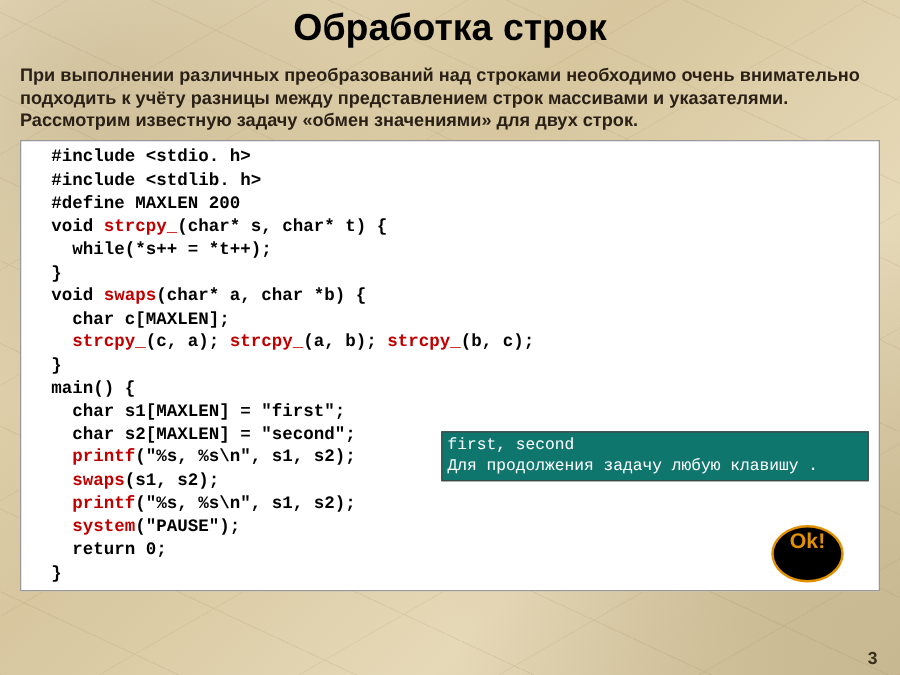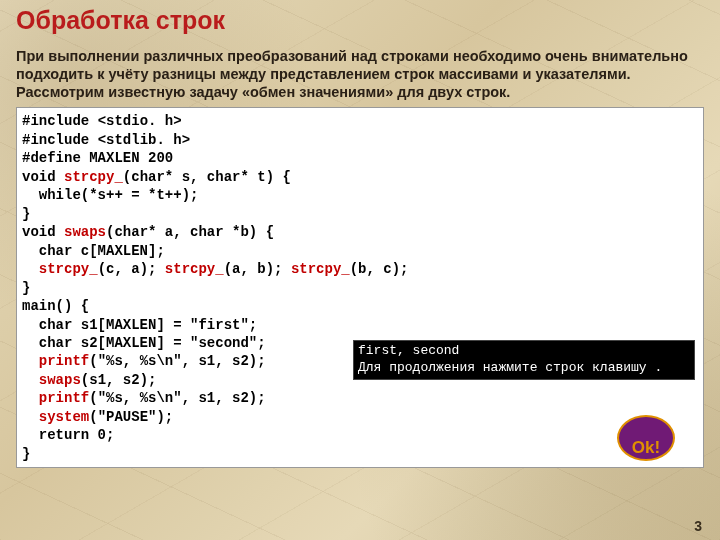--- a/index.html
+++ b/index.html
@@ -6,28 +6,28 @@
 body{width:720px;height:540px;background:#e8d9b5;position:relative;font-family:"Segoe UI",Arial,sans-serif;box-sizing:border-box;overflow:hidden}
 .bg-texture{position:absolute;inset:0;background:
  radial-gradient(circle at 10% 15%,rgba(140,110,60,.2) 0,rgba(140,110,60,0) 30%),
  radial-gradient(circle at 85% 80%,rgba(140,110,60,.18) 0,rgba(140,110,60,0) 35%),
  linear-gradient(135deg,#e9dcb8 0%,#d9c69a 40%,#e7d9b3 70%,#cfbe93 100%);
  filter:saturate(.9)}
 .faint-lines{position:absolute;inset:0;opacity:.12;background:
  repeating-linear-gradient(25deg,rgba(90,60,20,.5) 0 1px,transparent 1px 60px),
  repeating-linear-gradient(-30deg,rgba(90,60,20,.4) 0 1px,transparent 1px 80px)}
 .content{position:relative;z-index:2;padding:6px 16px 0 16px}
-h1{margin:0 0 4px 0;text-align:left;font-size:25px;font-weight:700;color:#b91c1c}
+h1{margin:0 0 4px 0;text-align:center;font-size:30px;font-weight:700;color:#000000}
 p.intro{margin:12px 0 6px 0;font-size:14.5px;line-height:1.25;font-weight:600;color:#2a2016}
-.code-box{background:#fff;border:1px solid #999;padding:4px 8px 4px 5px;font-family:"Courier New",monospace;font-size:14px;line-height:1.32;color:#000;position:relative}
+.code-box{background:#fff;border:1px solid #999;padding:4px 8px 4px 24px;font-family:"Courier New",monospace;font-size:14px;line-height:1.32;color:#000;position:relative}
 .code-box pre{margin:0;white-space:pre;font-family:inherit}
 .kw{font-weight:700}
 .fn{font-weight:700;color:#c00000}
-.console{position:absolute;top:232px;right:8px;width:332px;background:#000000;color:#fff;font-family:"Courier New",monospace;font-size:13px;line-height:1.3;padding:2px 4px;border:1px solid #444}
-.ok-badge{position:absolute;right:28px;bottom:6px;width:54px;height:42px;border:2.5px solid #e09000;border-radius:50%;display:flex;align-items:flex-end;justify-content:center;background:#701a75}
+.console{position:absolute;top:232px;right:8px;width:332px;background:#0f766e;color:#fff;font-family:"Courier New",monospace;font-size:13px;line-height:1.3;padding:2px 4px;border:1px solid #444}
+.ok-badge{position:absolute;right:28px;bottom:6px;width:54px;height:42px;border:2.5px solid #e09000;border-radius:50%;display:flex;align-items:flex-start;justify-content:center;background:#000000}
 .ok-badge span{color:#e09000;font-weight:700;font-size:17px;font-family:Arial,sans-serif}
 .page-num{position:absolute;right:18px;bottom:6px;font-size:14px;color:#3a2f1e;font-weight:600;z-index:3}
 </style>
 </head>
 <body>
 <div class="bg-texture"></div>
 <div class="faint-lines"></div>
 
 <div class="content">
   <h1>Обработка строк</h1>
@@ -49,21 +49,21 @@
 <span class="kw">  char s2[MAXLEN] = "second";</span>
 <span class="kw">  </span><span class="fn">printf</span><span class="kw">("%s, %s\n", s1, s2);</span>
 <span class="kw">  </span><span class="fn">swaps</span><span class="kw">(s1, s2);</span>
 <span class="kw">  </span><span class="fn">printf</span><span class="kw">("%s, %s\n", s1, s2);</span>
 <span class="kw">  </span><span class="fn">system</span><span class="kw">("PAUSE");</span>
 <span class="kw">  return 0;</span>
 <span class="kw">}</span></pre>
 
     <div class="console">
       <div>first, second</div>
-      <div>Для продолжения нажмите строк клавишу .</div>
+      <div>Для продолжения задачу любую клавишу .</div>
     </div>
 
     <div class="ok-badge">
       <span>Ok!</span>
     </div>
   </div>
 </div>
 
 <div class="page-num">3</div>
 

